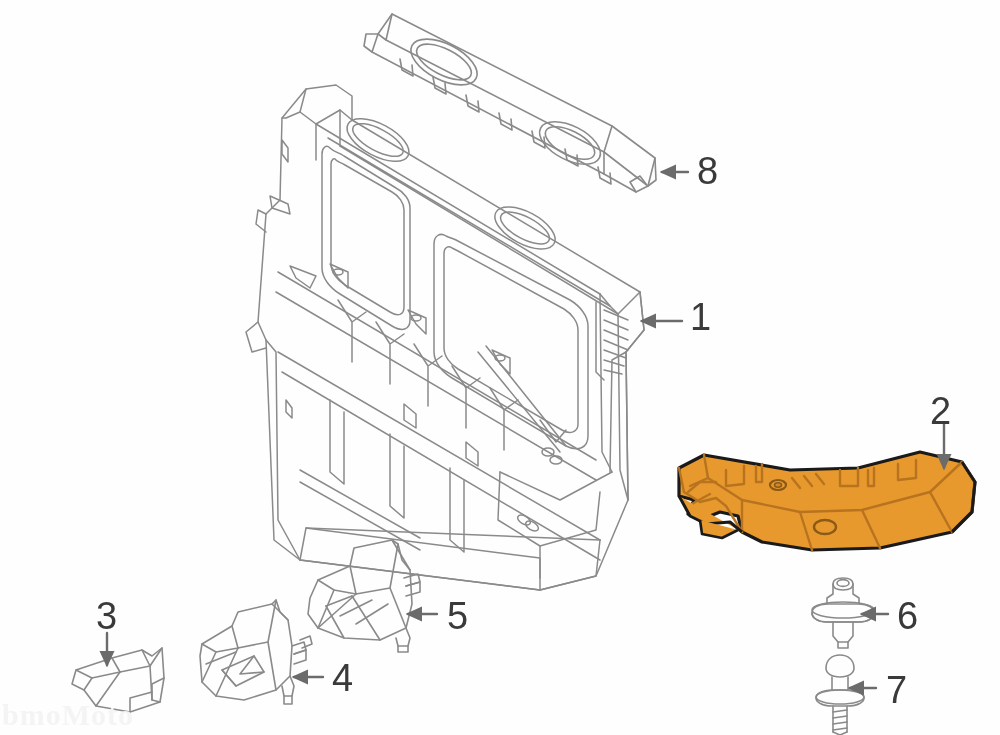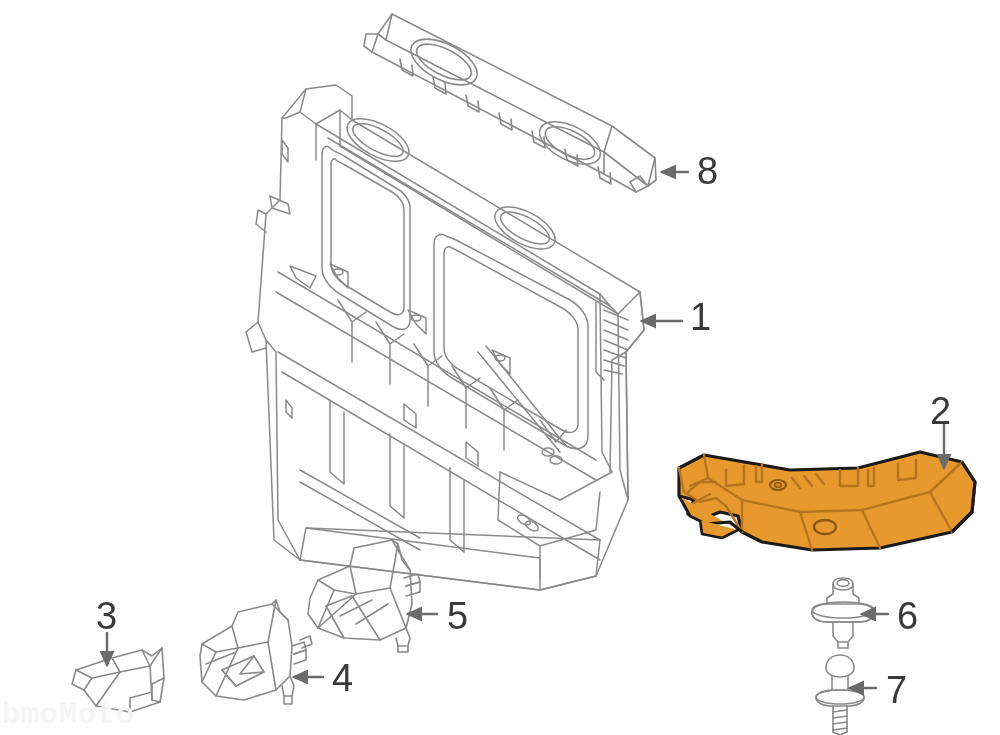--- a/index.html
+++ b/index.html
@@ -33,21 +33,21 @@
     font-weight: 400;
     color: #3a3a3a;
     line-height: 1;
     user-select: none;
     white-space: nowrap;
   }
   .watermark {
     position: absolute;
     left: 2px;
     top: 698px;
-    font-family: Liberation Mono, monospace;
+    font-family: Liberation Serif, serif;
     font-size: 30px;
     font-weight: 700;
     letter-spacing: 1px;
     color: #f4f4f4;
     user-select: none;
     white-space: nowrap;
   }
 </style>
 </head>
 <body>

